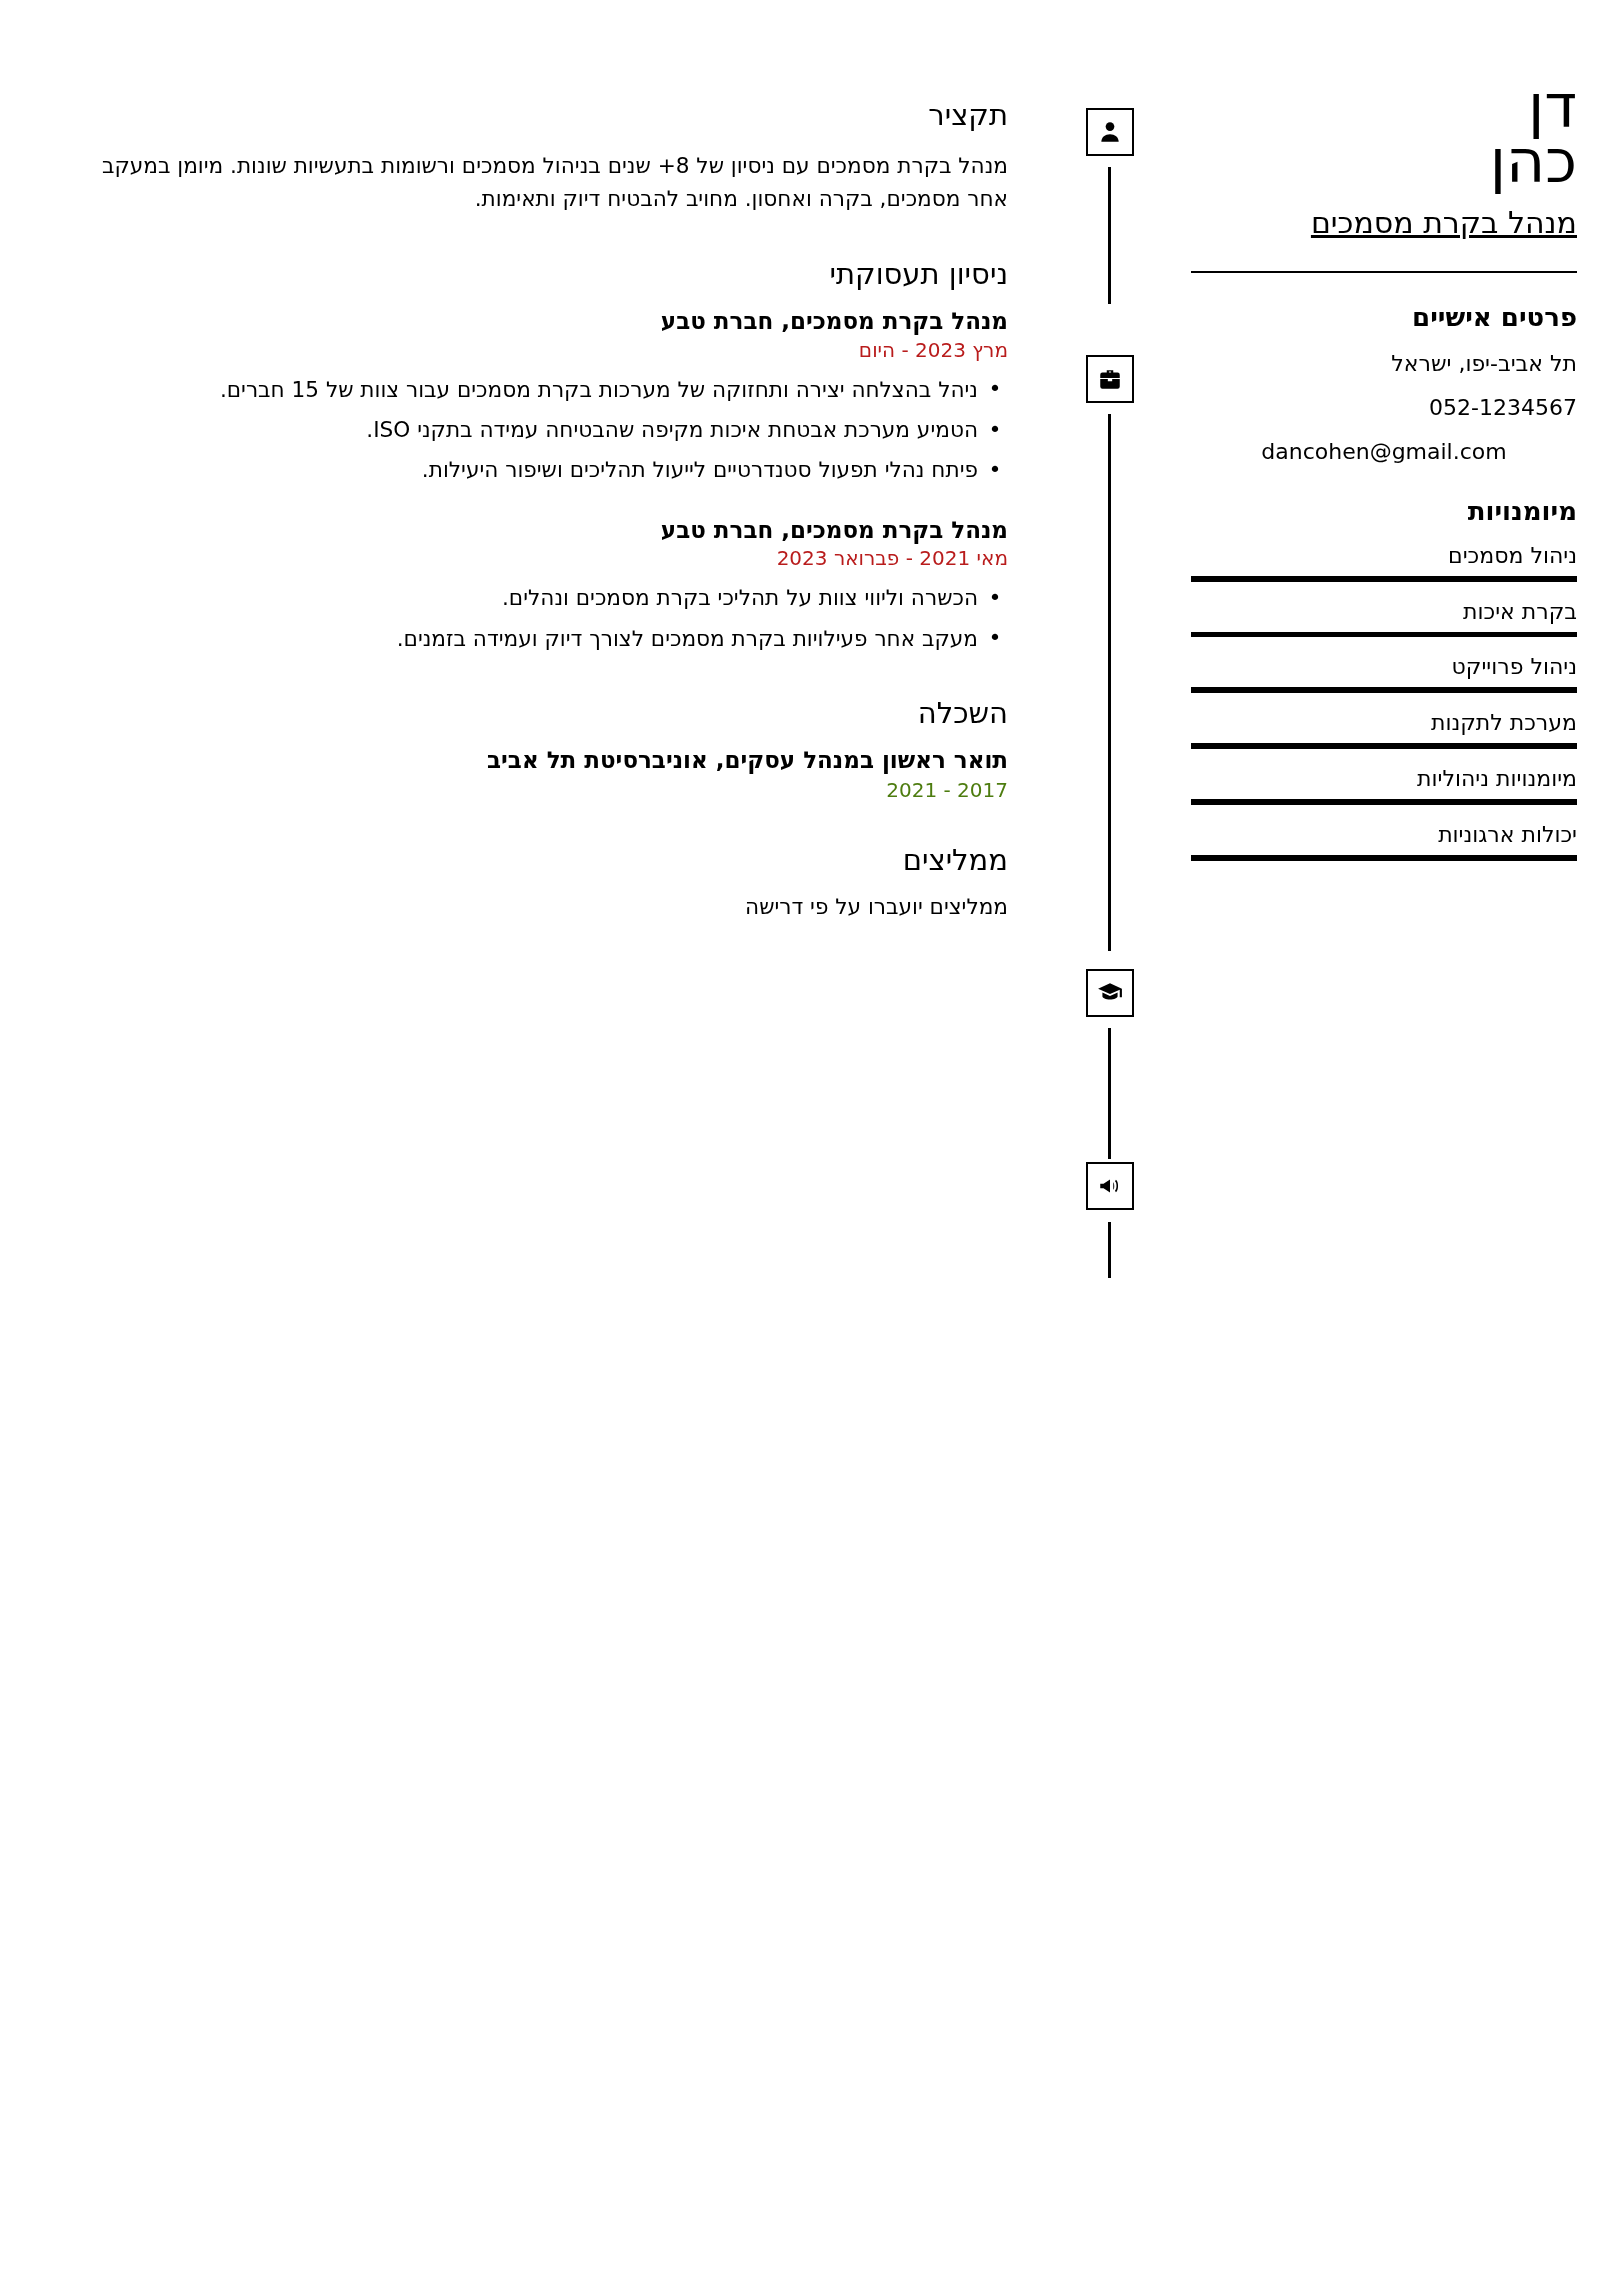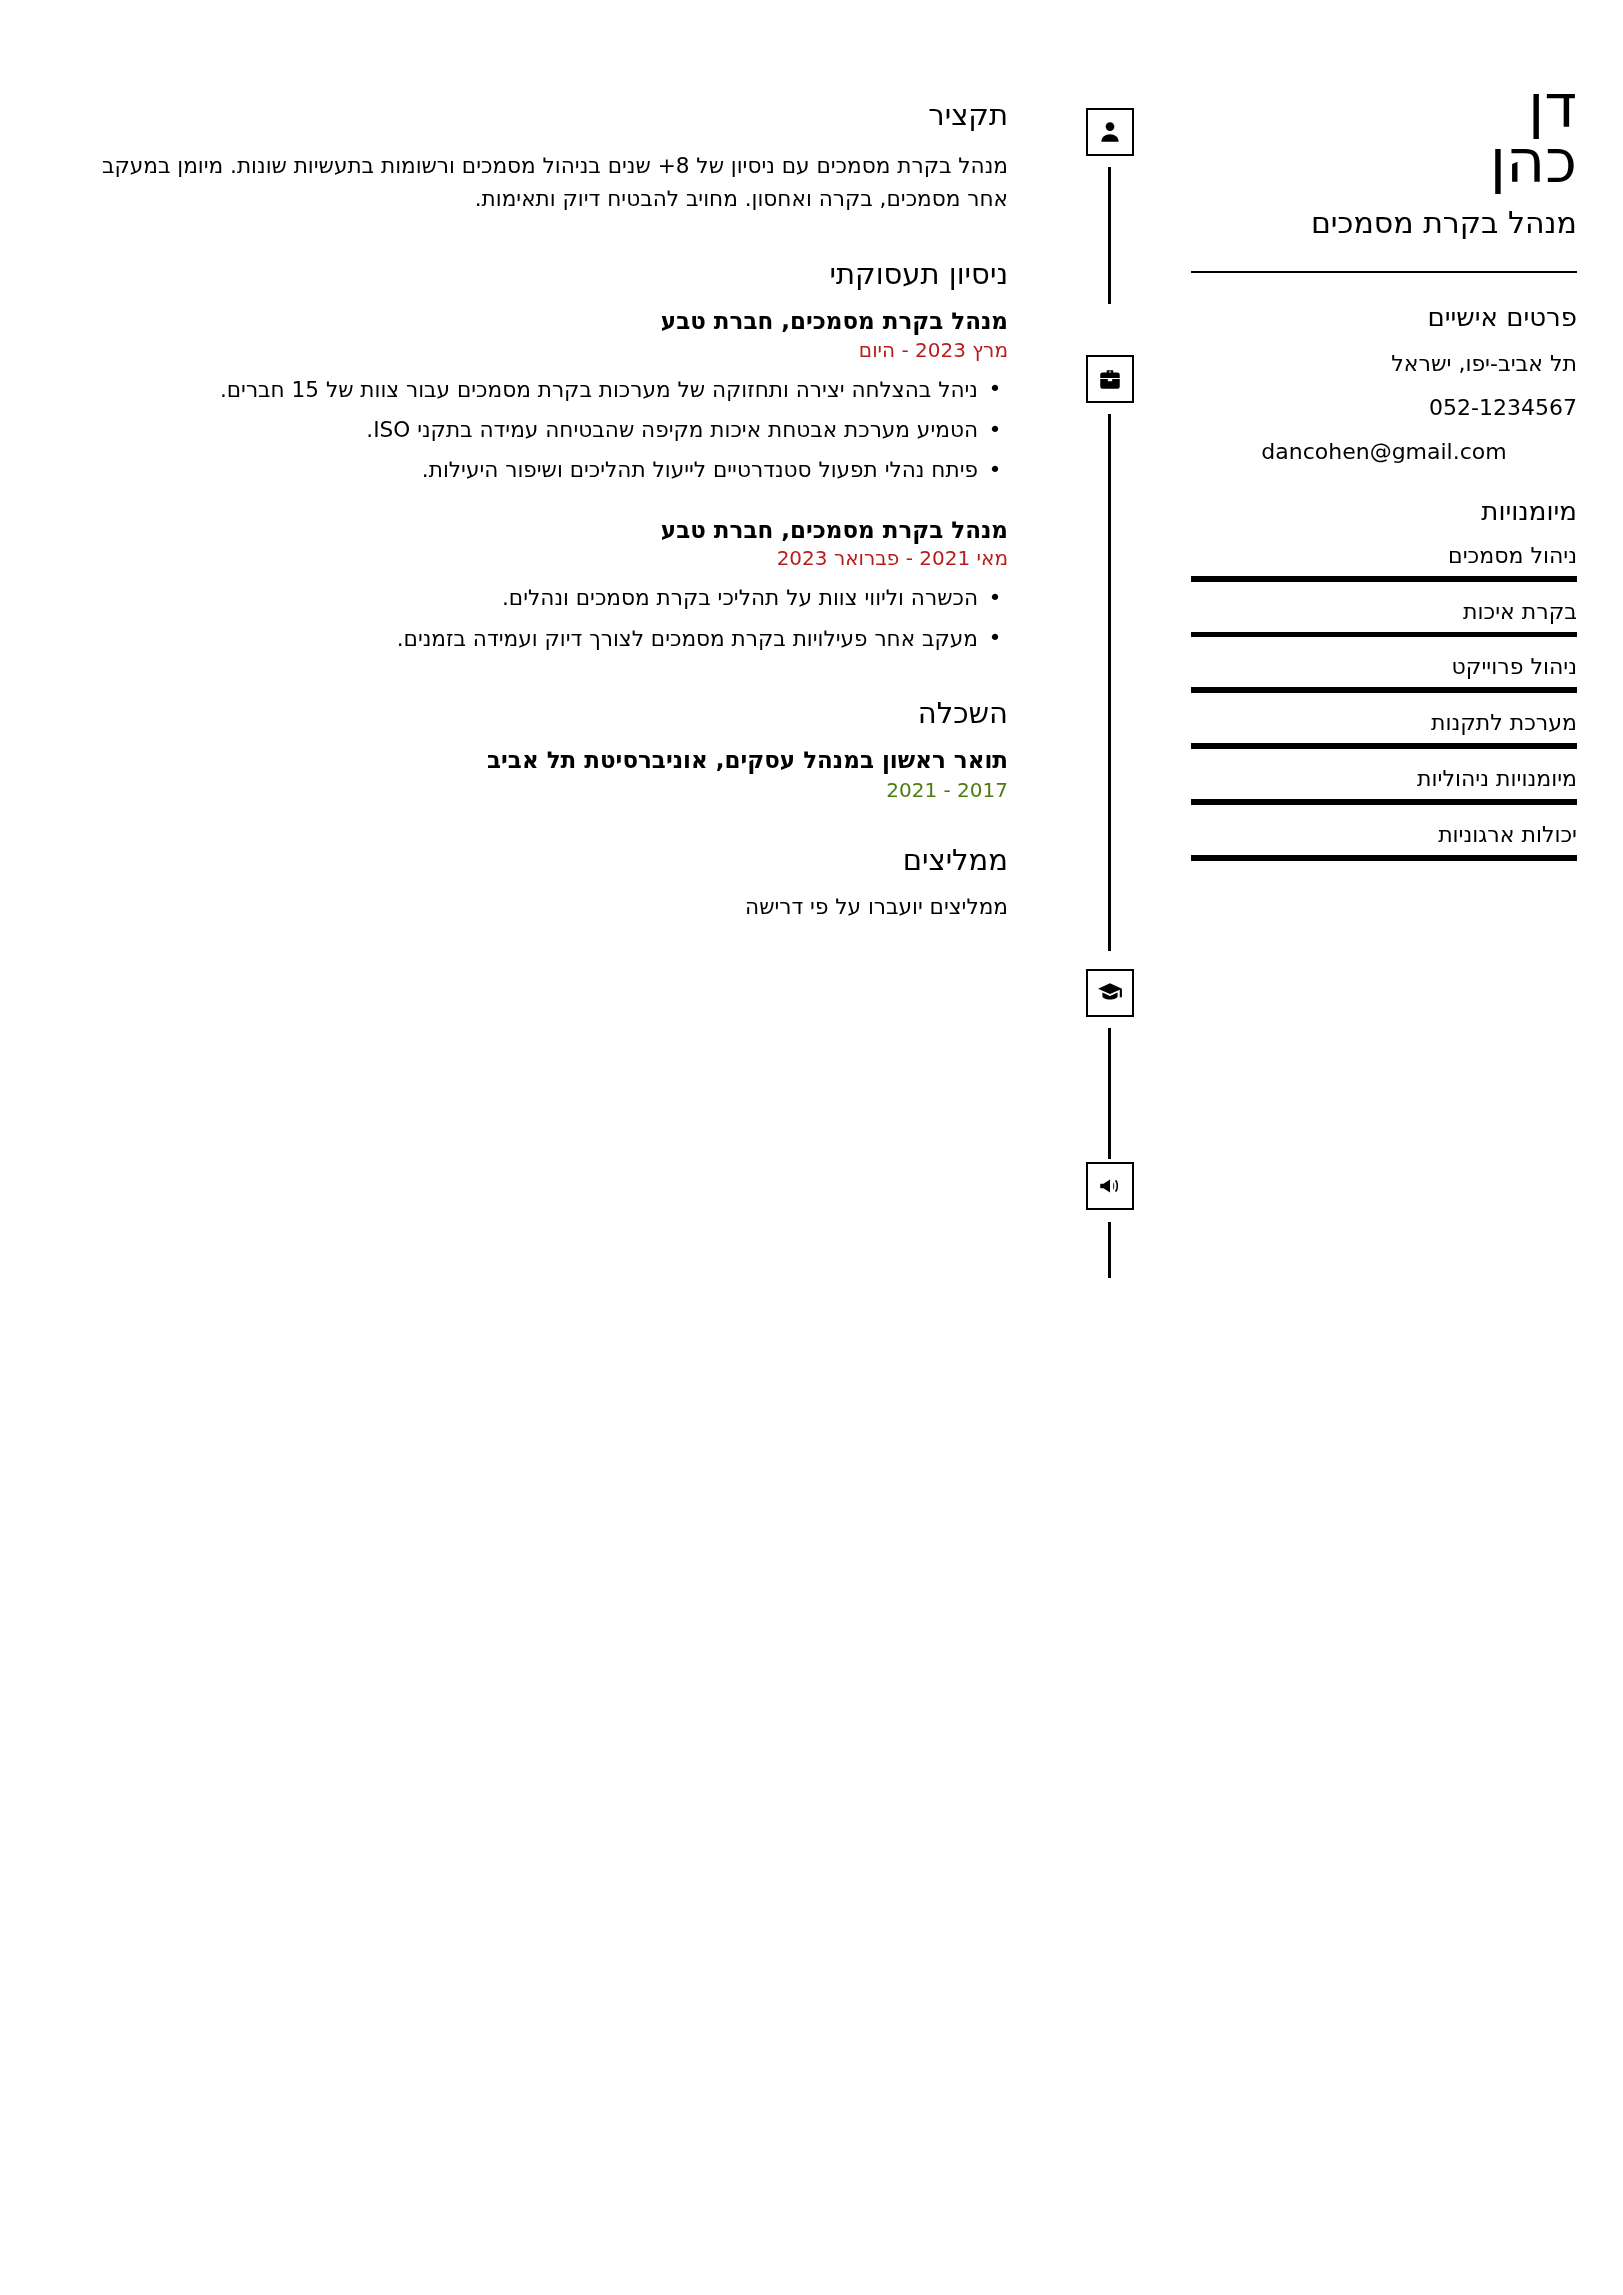--- a/index.html
+++ b/index.html
@@ -39,30 +39,31 @@
     font-weight: 400;
     letter-spacing: 0px;
     margin: 0;
   }
   .name span { display: block; }
   .job-title {
     font-size: 30px;
     font-weight: 400;
     margin-top: 15.7px;
     margin-bottom: 0;
+    text-decoration: underline;
   }
   .rule {
     border: none;
     border-top: 2px solid #000;
     margin: 31px 0 0 0;
     width: 100%;
   }
   .sec-title {
     font-size: 26px;
-    font-weight: 400;
+    font-weight: 700;
     margin: 29px 0 17px 0;
   }
   .detail-line {
     font-size: 22px;
     margin: 0 0 14.4px 0;
     line-height: 1.35;
   }
   .detail-line.email {
     direction: ltr;
     text-align: center;

